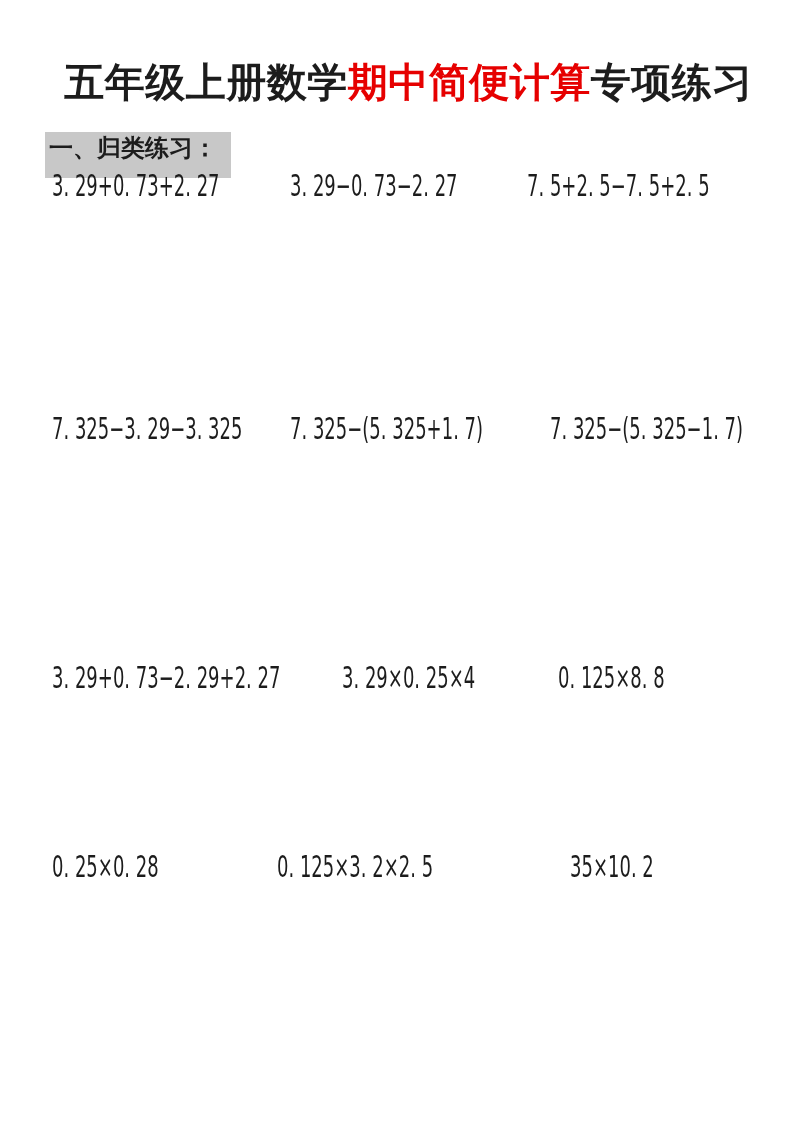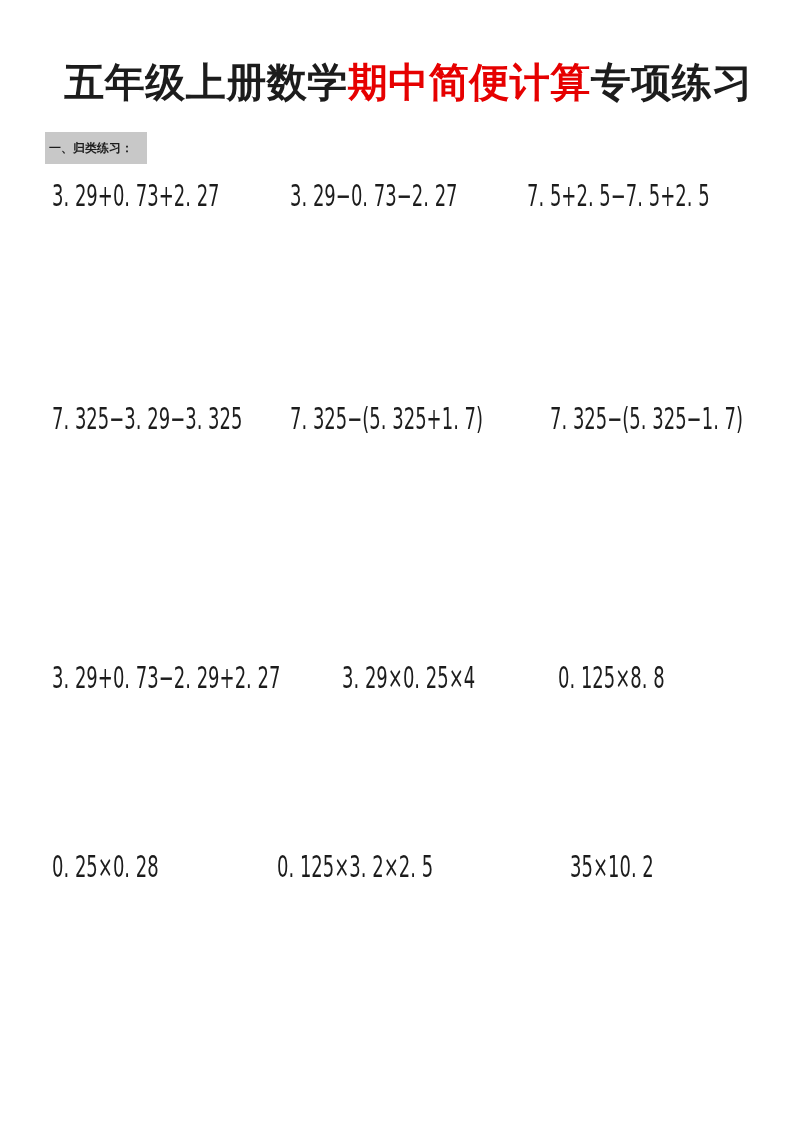--- a/index.html
+++ b/index.html
@@ -32,24 +32,24 @@
   }
   .title .red {
     color: var(--title-red, #e60000);
   }
   .heading {
     position: absolute;
     top: 132px;
     left: 45px;
     background: var(--heading-highlight, #c8c8c8);
     color: var(--text-black, #1c1c1c);
-    font-size: 12px;
+    font-size: 24px;
     line-height: 24px;
     font-weight: 700;
-    padding: 4px 14px 4px 4px;
+    padding: 4px 14px 18px 4px;
     white-space: nowrap;
   }
   .row {
     position: absolute;
     left: 0;
     width: 100%;
     height: 30px;
   }
   .expr {
     position: absolute;
@@ -69,27 +69,27 @@
 <body>
 
 <div class="page">
 
   <h1 class="title"><span>五年级上册数学</span><span class="red">期中简便计算</span><span>专项练习</span></h1>
 
   <div class="heading">
     <span>一、归类练习：</span>
   </div>
 
-  <div class="row" style="top:181px">
+  <div class="row" style="top:171px">
     <span class="expr" style="left:52px">3. 29+0. 73+2. 27</span>
     <span class="expr" style="left:290px">3. 29−0. 73−2. 27</span>
     <span class="expr" style="left:527px">7. 5+2. 5−7. 5+2. 5</span>
   </div>
 
-  <div class="row" style="top:404px">
+  <div class="row" style="top:414px">
     <span class="expr" style="left:52px">7. 325−3. 29−3. 325</span>
     <span class="expr" style="left:290px">7. 325−(5. 325+1. 7)</span>
     <span class="expr" style="left:550px">7. 325−(5. 325−1. 7)</span>
   </div>
 
   <div class="row" style="top:663px">
     <span class="expr" style="left:52px">3. 29+0. 73−2. 29+2. 27</span>
     <span class="expr" style="left:342px">3. 29×0. 25×4</span>
     <span class="expr" style="left:558px">0. 125×8. 8</span>
   </div>

